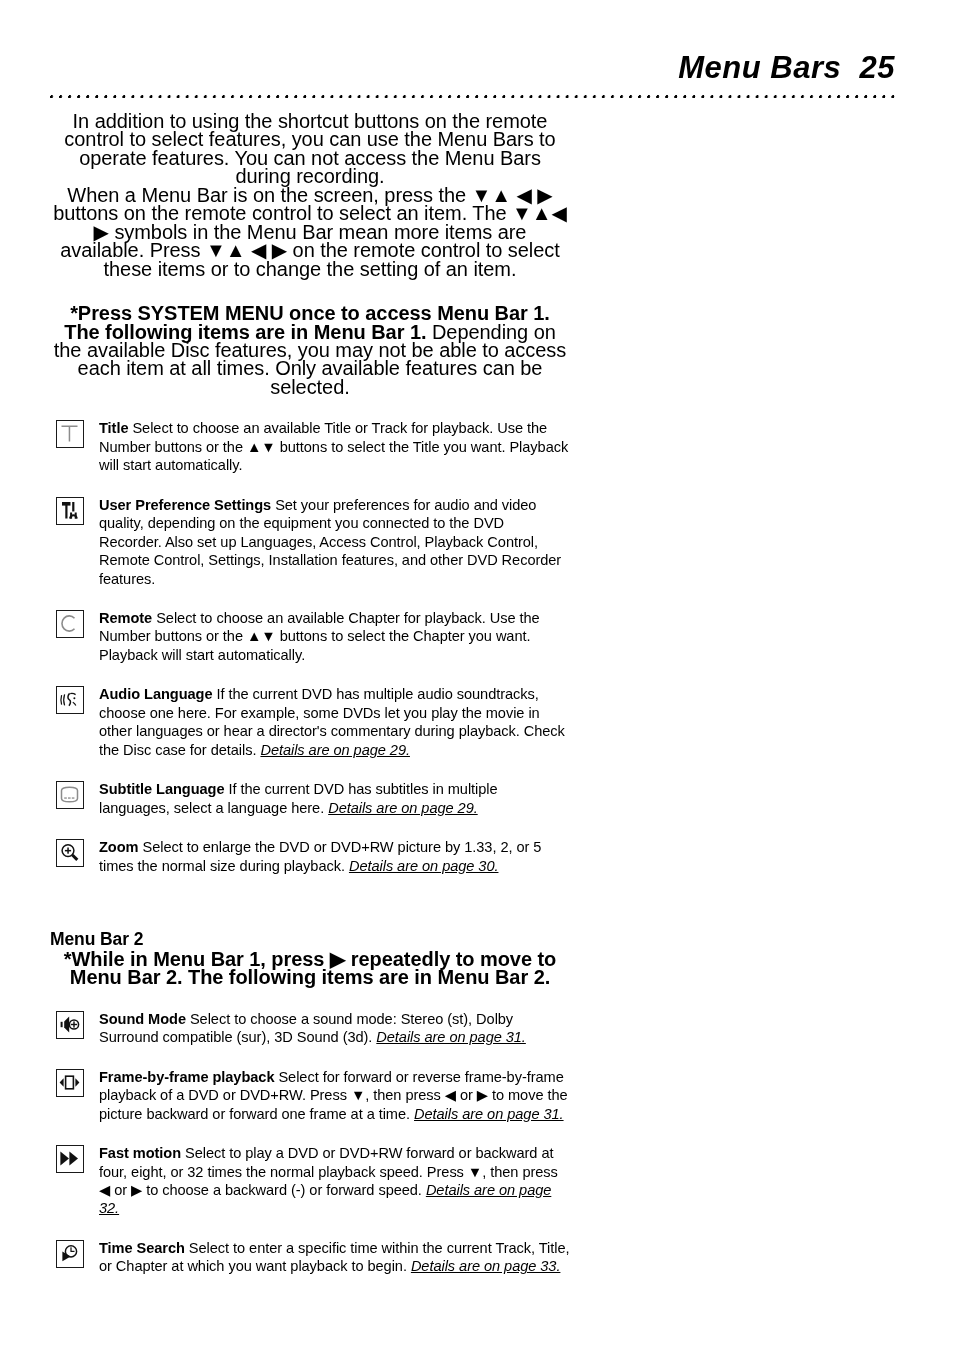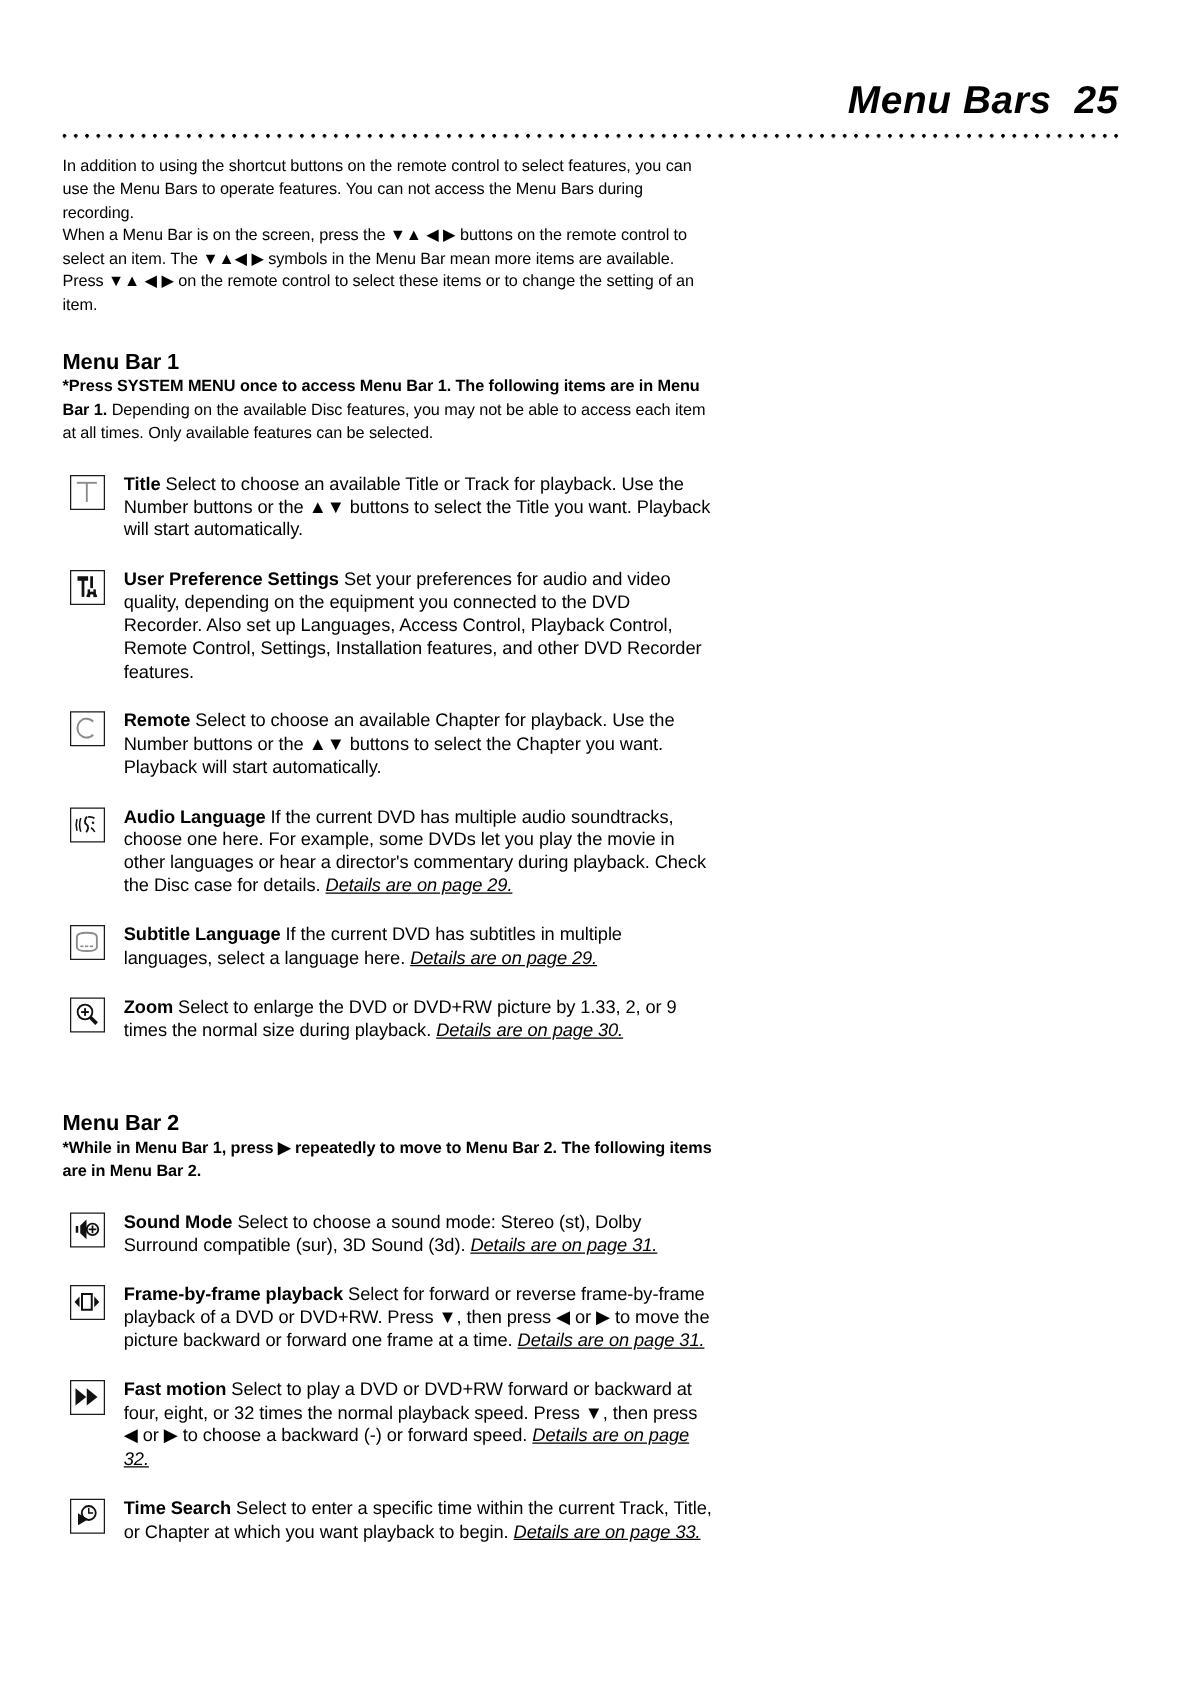--- a/index.html
+++ b/index.html
@@ -10,21 +10,21 @@
   body {
     width: 954px;
     height: 1351px;
     position: relative;
     font-family: "Liberation Sans", sans-serif;
     color: #000000;
     overflow: hidden;
   }
   .page {
     position: absolute;
-    left: 0; top: 12px;
+    left: 0; top: 0;
     width: 954px;
     height: 951px;
   }
 
   
   .header {
     position: absolute;
     left: 50px;
     top: 52px;
     width: 845px;
@@ -52,23 +52,24 @@
   
   .column {
     position: absolute;
     left: 50px;
     top: 112px;
     width: 520px;
   }
 
   p.para {
     margin: 0;
-    font-size: 13px;
+    font-size: 20px;
     line-height: 18.45px;
     letter-spacing: -0.06px;
+    text-align: center;
   }
   .intro-block p.para + p.para { margin-top: 0; }
 
   h2.section-heading {
     margin: 0;
     font-size: 17.5px;
     font-weight: bold;
     line-height: 21px;
     letter-spacing: -0.1px;
   }
@@ -123,21 +124,20 @@
 
   <div class="column">
 
     <div class="intro-block">
       <p class="para">In addition to using the shortcut buttons on the remote control to select features, you can use the Menu Bars to operate features. You can not access the Menu Bars during recording.</p>
       <p class="para">When a Menu Bar is on the screen, press the ▼▲ ◀ ▶ buttons on the remote control to select an item. The ▼▲◀ ▶ symbols in the Menu Bar mean more items are available. Press ▼▲ ◀ ▶ on the remote control to select these items or to change the setting of an item.</p>
     </div>
 
     <div class="spacer-intro"></div>
 
-    <h2 class="section-heading">Menu Bar 1</h2>
     <p class="para"><span class="section-lead">*Press SYSTEM MENU once to access Menu Bar 1. The following items are in Menu Bar 1.</span><span> Depending on the available Disc features, you may not be able to access each item at all times. Only available features can be selected.</span></p>
 
     <div class="spacer-after-lead"></div>
 
     <div class="entry">
       <div class="icon-box">
         <svg width="25" height="25" viewBox="0 0 25 25">
           <rect x="4.5" y="4.5" width="16" height="1.5" fill="#8c8c8c"></rect>
           <rect x="11.7" y="5" width="1.5" height="15.5" fill="#8c8c8c"></rect>
         </svg>
@@ -197,21 +197,21 @@
 
     <div class="entry">
       <div class="icon-box">
         <svg width="25" height="25" viewBox="0 0 25 25">
           <circle cx="11.0" cy="10.6" r="5.9" fill="none" stroke="#111" stroke-width="1.5"></circle>
           <rect x="10.3" y="7.5" width="1.5" height="6.2" fill="#111"></rect>
           <rect x="7.9" y="9.9" width="6.2" height="1.5" fill="#111"></rect>
           <path d="M15.4 15.0 L20.3 19.9" stroke="#111" stroke-width="3.0" stroke-linecap="butt"></path>
         </svg>
       </div>
-      <div class="entry-text"><span class="entry-term">Zoom</span><span> Select to enlarge the DVD or DVD+RW picture by 1.33, 2, or 9 times the normal size during playback. </span><span class="ital">Details are on page 30.</span></div>
+      <div class="entry-text"><span class="entry-term">Zoom</span><span> Select to enlarge the DVD or DVD+RW picture by 1.33, 2, or 5 times the normal size during playback. </span><span class="ital">Details are on page 30.</span></div>
     </div>
 
     <div class="spacer-section2"></div>
 
     <h2 class="section-heading">Menu Bar 2</h2>
     <p class="para"><span class="section-lead">*While in Menu Bar 1, press ▶ repeatedly to move to Menu Bar 2. The following items are in Menu Bar 2.</span></p>
 
     <div class="spacer-after-lead"></div>
 
     <div class="entry">

